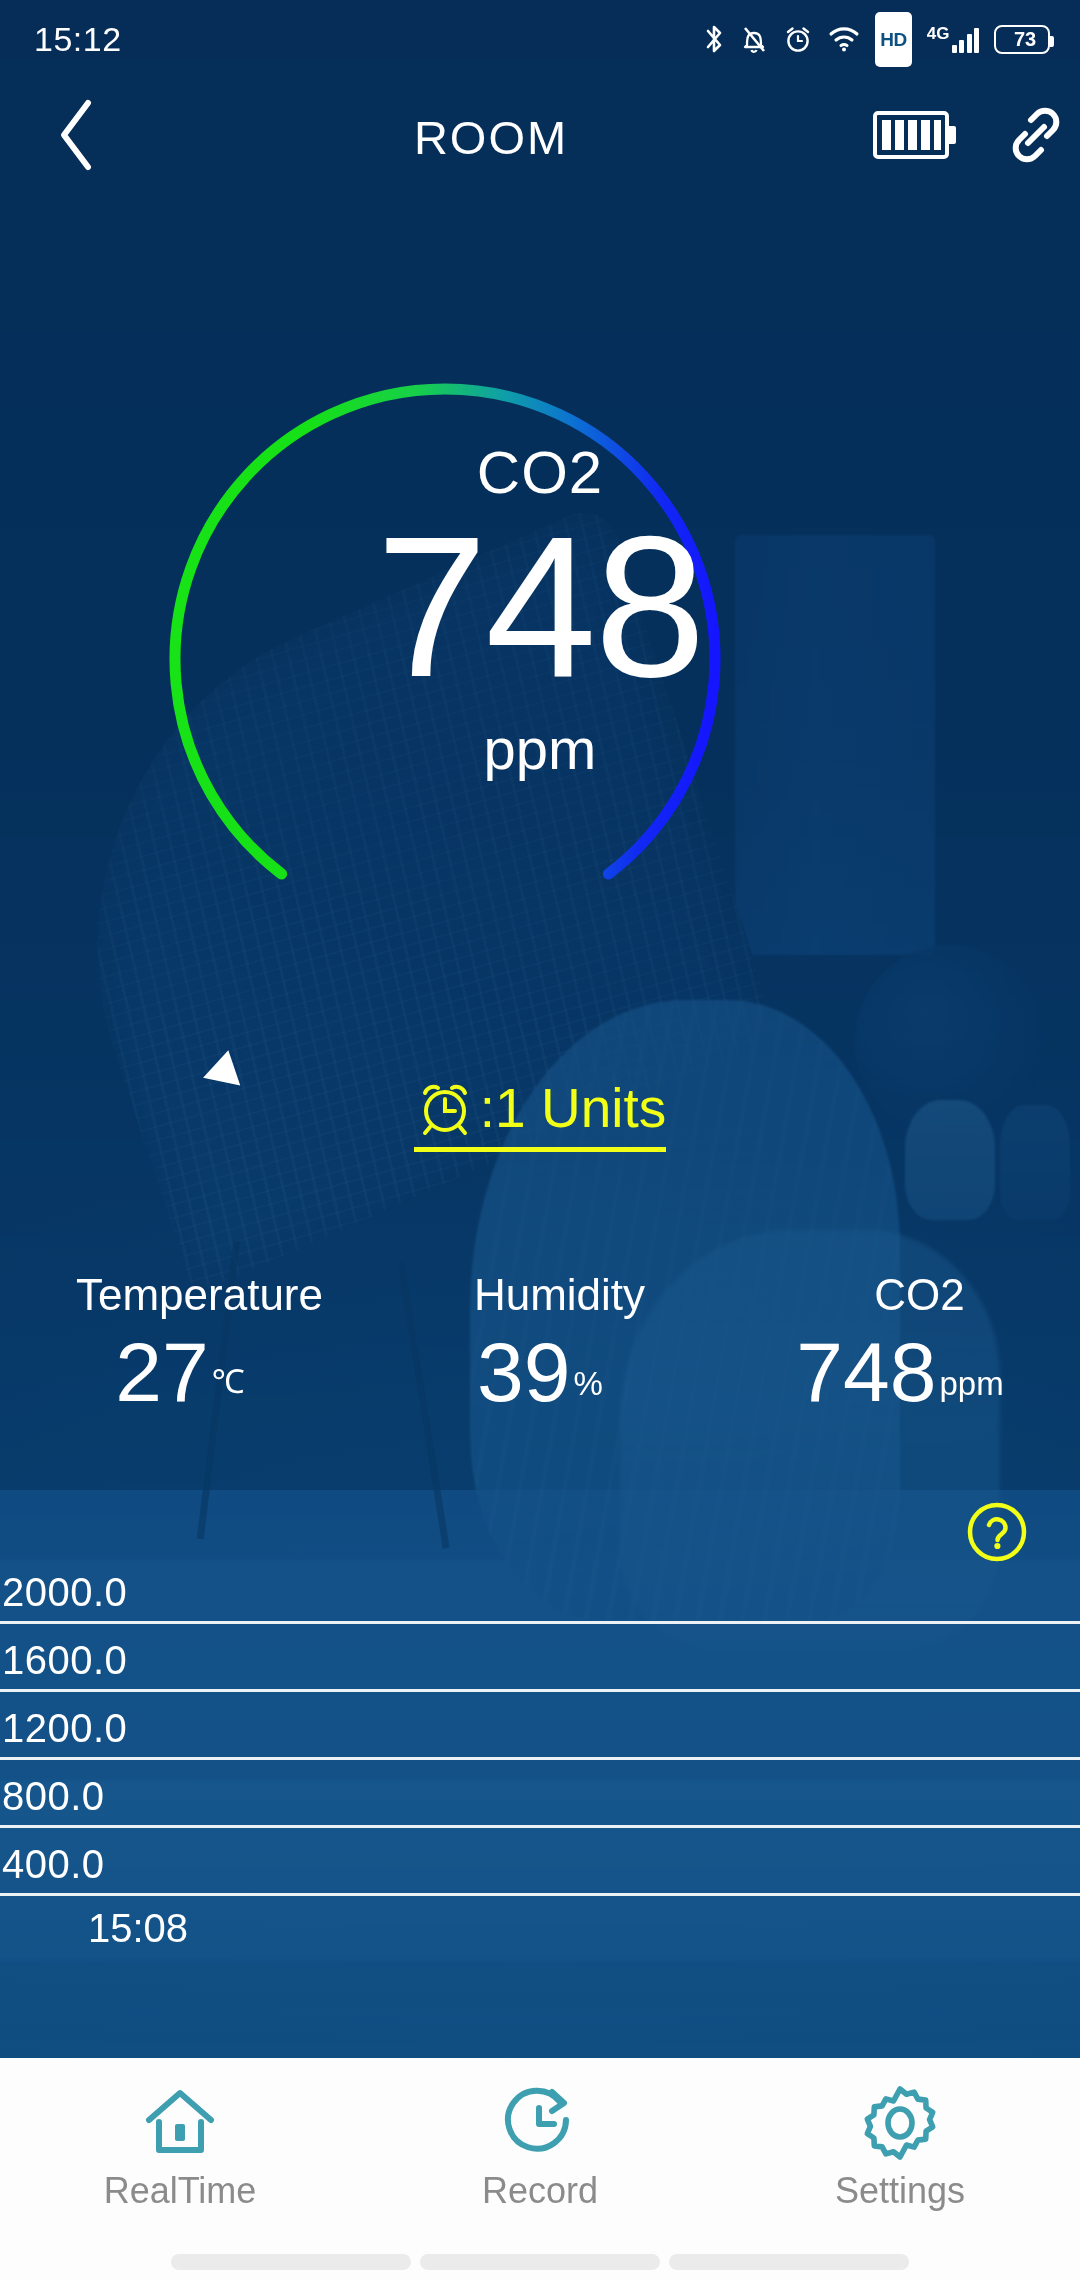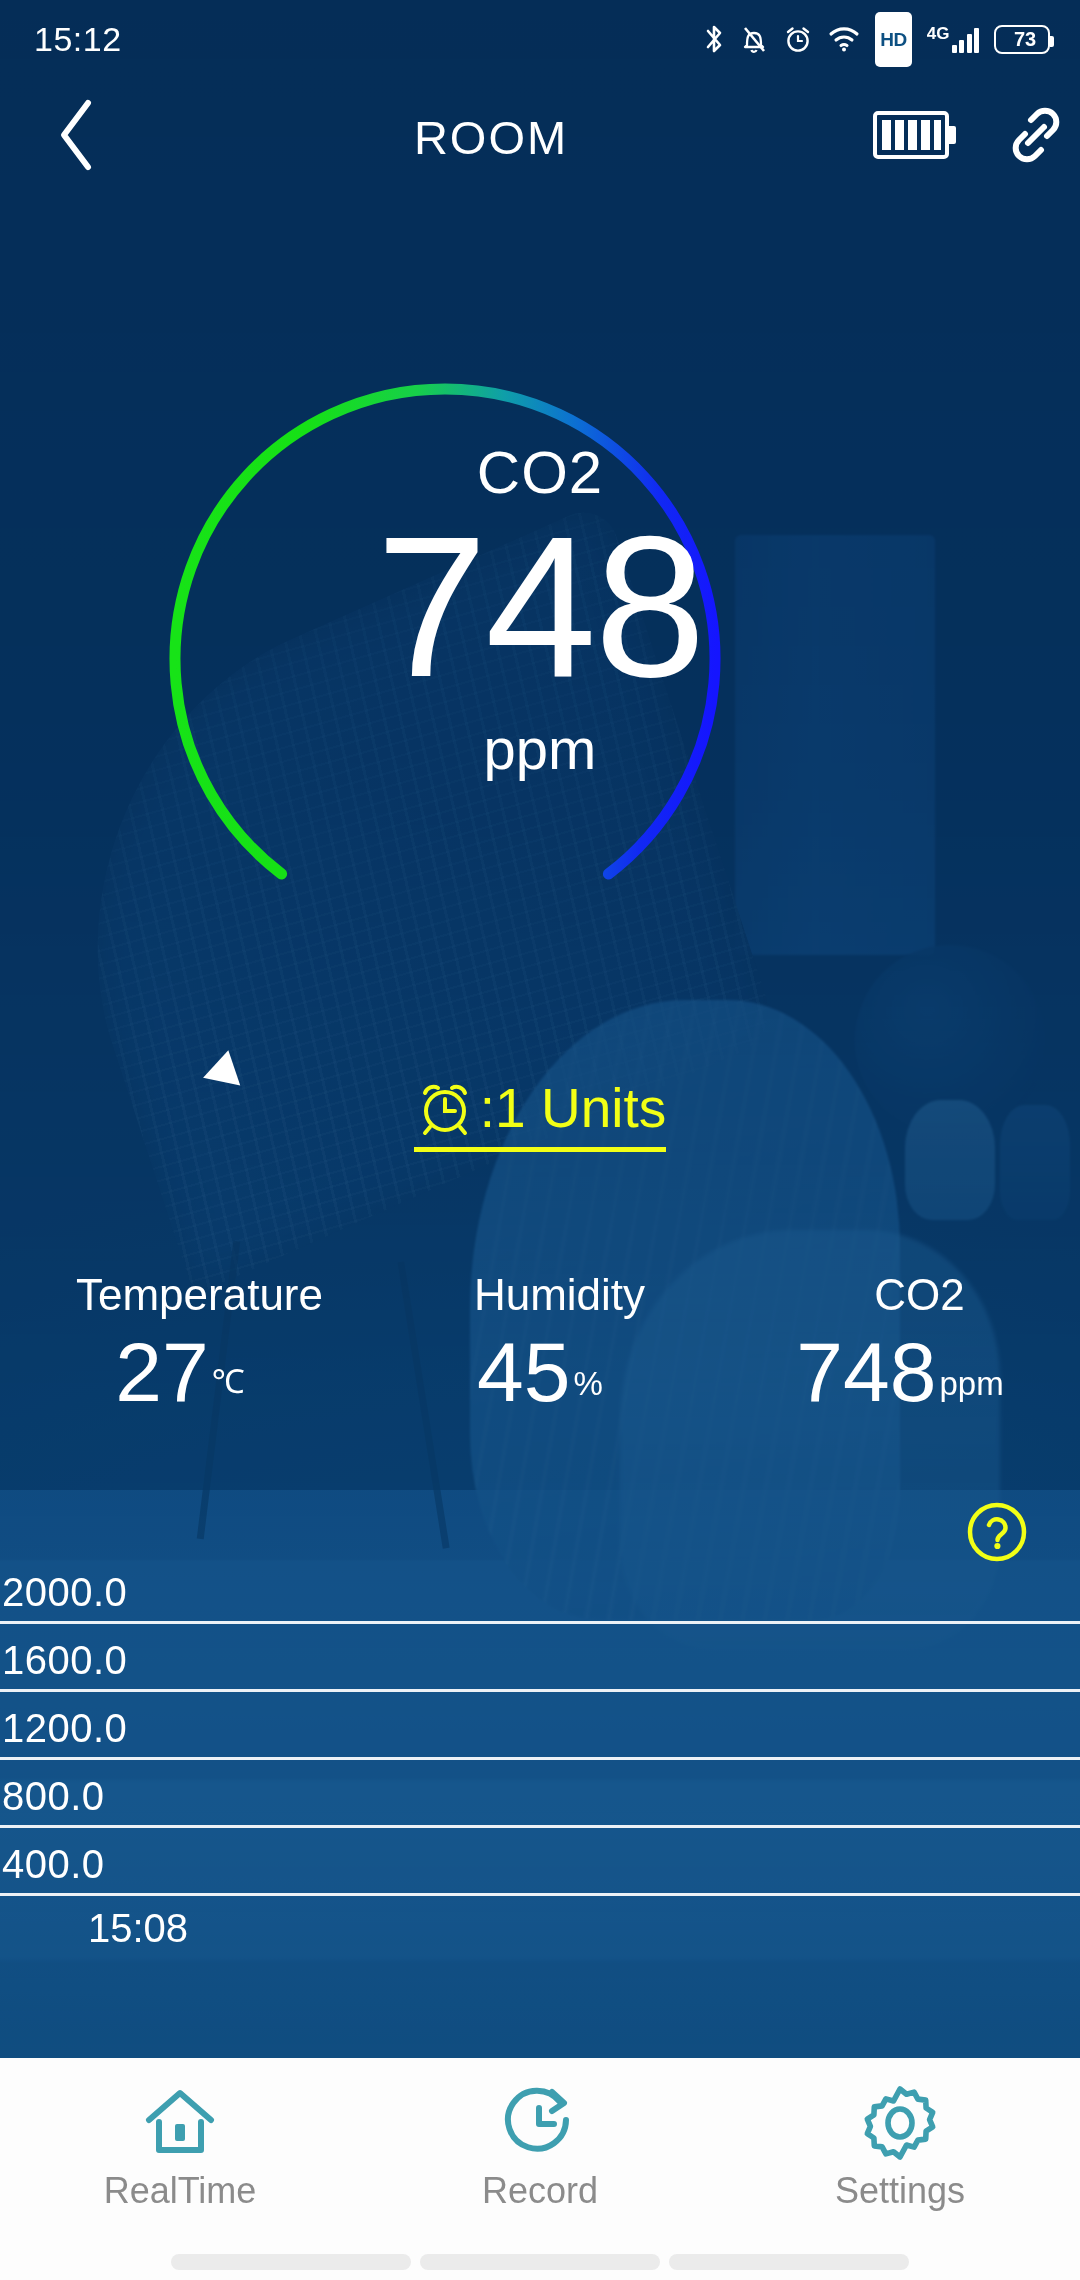--- a/index.html
+++ b/index.html
@@ -389,21 +389,21 @@
     <div class="metric">
       <div class="m-title">Temperature</div>
       <div class="m-row">
         <span class="m-val">27</span>
         <span class="m-unit">℃</span>
       </div>
     </div>
     <div class="metric">
       <div class="m-title">Humidity</div>
       <div class="m-row">
-        <span class="m-val">45</span>
+        <span class="m-val">39</span>
         <span class="m-unit">%</span>
       </div>
     </div>
     <div class="metric">
       <div class="m-title">CO2</div>
       <div class="m-row">
         <span class="m-val">748</span>
         <span class="m-unit">ppm</span>
       </div>
     </div>

